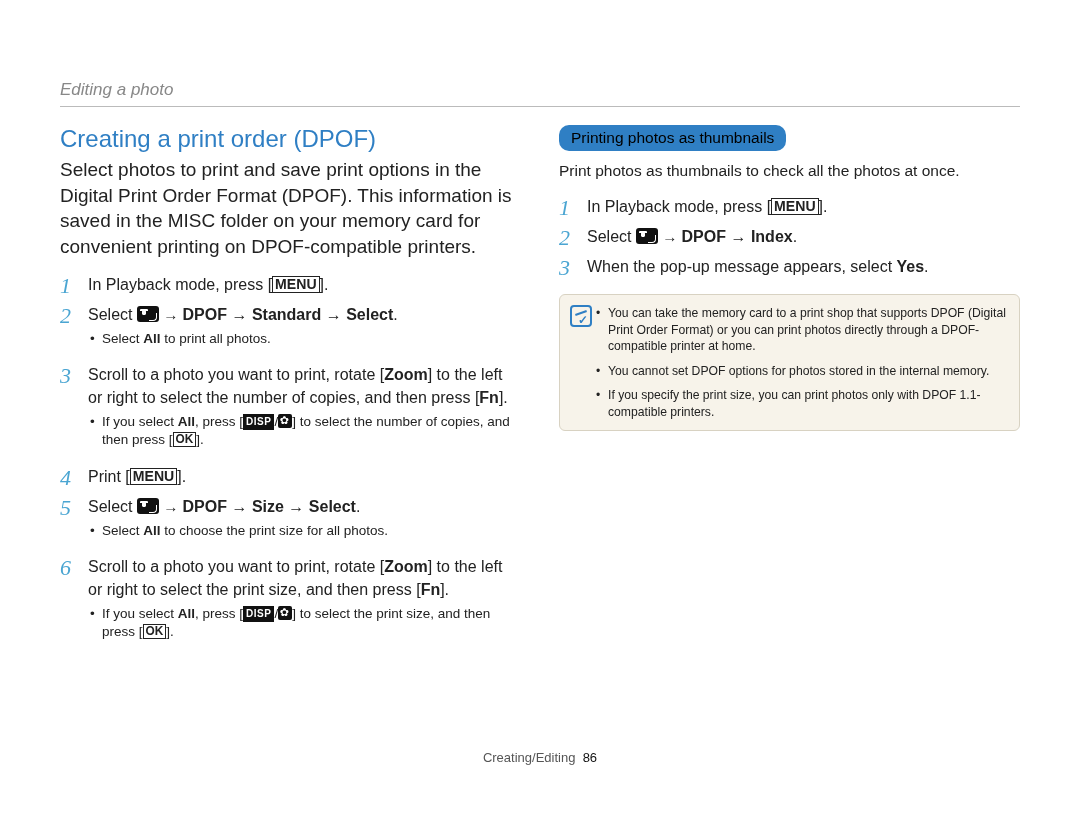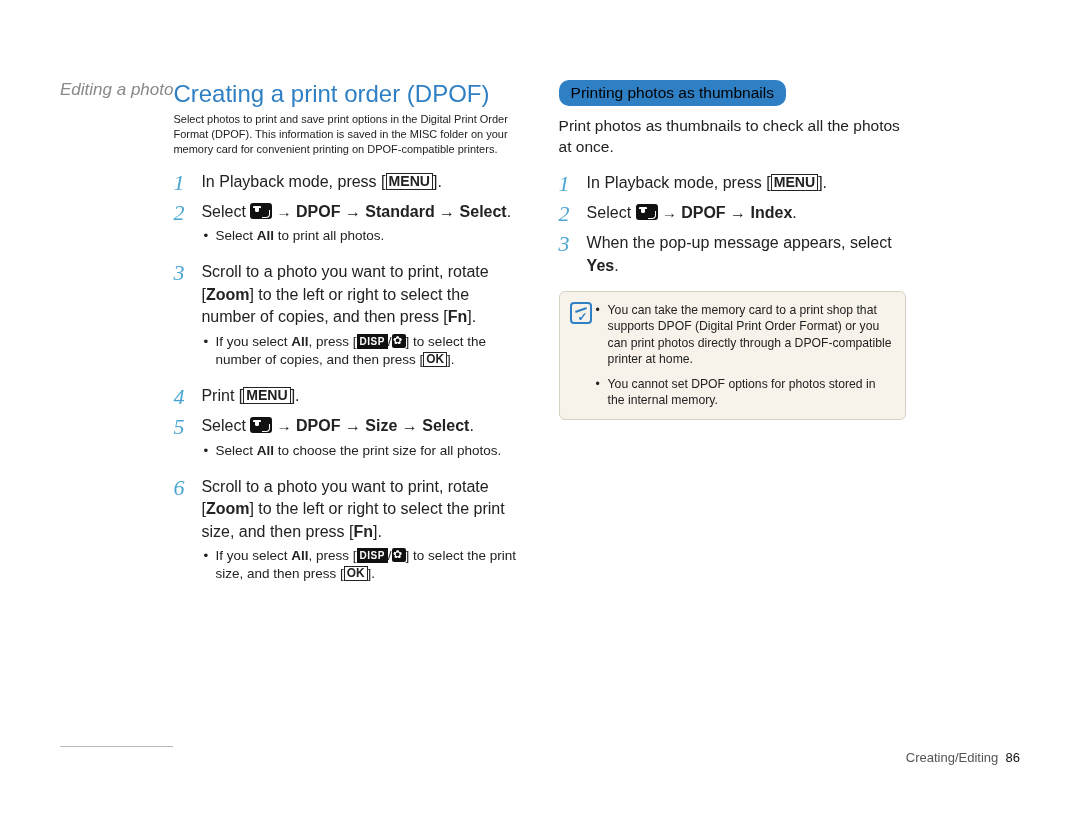--- a/index.html
+++ b/index.html
@@ -21,21 +21,21 @@
     font-family: Arial, Helvetica, sans-serif;
     color: var(--text-color);
     background: #fff;
     position: relative;
   }
   .page {
     width: 100%;
     height: 100%;
     padding: 80px 60px 50px 60px;
     display: flex;
-    flex-direction: row;
+    flex-direction: column;
   }
   .section-label {
     font-size: 17px;
     color: var(--muted-color);
     font-style: italic;
     border-bottom: 1px solid #bbb;
     padding-bottom: 6px;
     margin-bottom: 18px;
   }
   .columns {
@@ -47,21 +47,21 @@
     flex: 1;
     min-width: 0;
   }
   h1.heading {
     font-size: 24px;
     font-weight: 400;
     color: var(--heading-blue);
     margin: 0 0 4px 0;
   }
   p.intro {
-    font-size: 11px;
+    font-size: 19px;
     line-height: 1.35;
     margin: 0 0 14px 0;
   }
   .steps {
     list-style: none;
     padding: 0;
     margin: 0;
     counter-reset: step;
   }
   .steps > li {
@@ -349,20 +349,21 @@
             <span>When the pop-up message appears, select </span><b>Yes</b><span>.</span>
           </span>
         </li>
       </ol>
 
       <div class="note-box">
         <div class="note-icon"></div>
         <ul class="note-list">
           <li>You can take the memory card to a print shop that supports DPOF (Digital Print Order Format) or you can print photos directly through a DPOF-compatible printer at home.</li>
           <li>You cannot set DPOF options for photos stored in the internal memory.</li>
+          <li>If you specify the print size, you can print photos only with DPOF 1.1-compatible printers.</li>
         </ul>
       </div>
     </div>
 
   </div>
 
   <div class="footer">
     <span>Creating/Editing</span>&nbsp;&nbsp;<span class="pg">86</span>
   </div>
 

